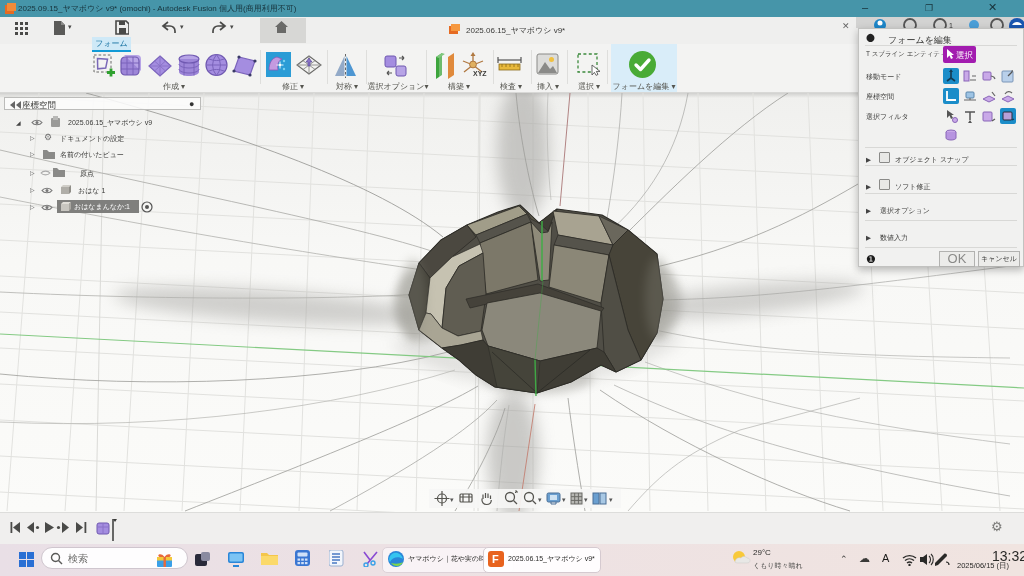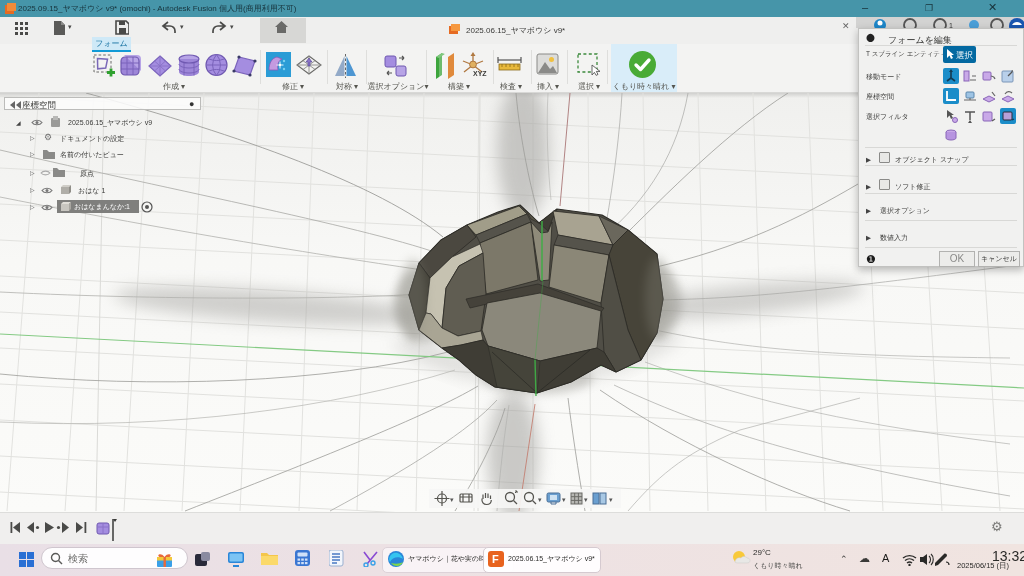--- a/index.html
+++ b/index.html
@@ -197,21 +197,21 @@
         <path d="M8 15l4.5 4.5L21 10" stroke="#fff" stroke-width="3.4" fill="none" stroke-linecap="round" stroke-linejoin="round"></path>
       </svg>
  <div class="glabel" style="left:174px">作成 ▾</div>
  <div class="glabel" style="left:293px">修正 ▾</div>
  <div class="glabel" style="left:347px">対称 ▾</div>
  <div class="glabel" style="left:398px">選択オプション▾</div>
  <div class="glabel" style="left:459px">構築 ▾</div>
  <div class="glabel" style="left:511px">検査 ▾</div>
  <div class="glabel" style="left:548px">挿入 ▾</div>
  <div class="glabel" style="left:589px">選択 ▾</div>
- <div class="glabel" style="left:644px">くもり時々晴れ ▾</div>
+ <div class="glabel" style="left:644px">フォームを編集 ▾</div>
  <div class="sep" style="left:260px"></div>
       <div class="sep" style="left:327px"></div>
       <div class="sep" style="left:366px"></div>
       <div class="sep" style="left:426px"></div>
       <div class="sep" style="left:493px"></div>
       <div class="sep" style="left:531px"></div>
       <div class="sep" style="left:567px"></div>
       <div class="sep" style="left:607px"></div>
 </div>
 
@@ -410,21 +410,21 @@
           <circle cx="6" cy="6" r="5" fill="none" stroke="#555" stroke-width="1.2"></circle>
           <circle cx="6" cy="6" r="2" fill="#555"></circle>
         </svg>
       </div>
 </div>
 
 <div class="abs" id="rpanel">
  <div class="rrow" style="top:4px"><span style="color:#222;font-size:8px">⬤</span><span style="position:absolute;left:22px;top:1px;font-size:9px;color:#3a3a38">フォームを編集</span></div>
  <div class="rsep" style="top:16px"></div>
  <div class="rrow" style="top:21px;font-size:6.5px">T スプライン エンティティ</div>
- <div class="abs" style="left:84px;top:17px;width:33px;height:17px;background:#0369a1;border-radius:2px">
+ <div class="abs" style="left:84px;top:17px;width:33px;height:17px;background:#a21caf;border-radius:2px">
         <svg style="position:absolute;left:3px;top:3px" width="9" height="11">
           <path d="M1 0v9l2.5-2.5L5 10l2-1-1.6-3H8z" fill="#fff"></path>
         </svg>
         <span style="position:absolute;left:13px;top:4px;font-size:8.5px;color:#fff">選択</span>
       </div>
  <div class="rrow" style="top:43px">移動モード</div>
  <div class="ribtn on" style="left:84px;top:39px"><svg width="16" height="16">
           <path d="M8 3v7M8 10l-4 3M8 10l4 3" stroke="#143a52" stroke-width="1.6" fill="none"></path>
           <path d="M8 1l2 3H6z" fill="#143a52"></path>
         </svg></div>
@@ -481,21 +481,21 @@
  <div class="rsep" style="top:118px"></div>
  <div class="rrow" style="top:123px"><span style="font-size:6.5px;color:#444">▶</span><span style="display:inline-block;width:9px;height:9px;border:1px solid #8a8a88;background:#e8e8e6;border-radius:1px;vertical-align:-1px;margin:0 5px 0 8px"></span>オブジェクト スナップ</div>
  <div class="rsep" style="top:136px"></div>
  <div class="rrow" style="top:150px"><span style="font-size:6.5px;color:#444">▶</span><span style="display:inline-block;width:9px;height:9px;border:1px solid #8a8a88;background:#e8e8e6;border-radius:1px;vertical-align:-1px;margin:0 5px 0 8px"></span>ソフト修正</div>
  <div class="rsep" style="top:164px"></div>
  <div class="rrow" style="top:177px"><span style="font-size:6.5px;color:#444">▶</span><span style="margin-left:9px">選択オプション</span></div>
  <div class="rsep" style="top:191px"></div>
  <div class="rrow" style="top:204px"><span style="font-size:6.5px;color:#444">▶</span><span style="margin-left:9px">数値入力</span></div>
  <div class="rsep" style="top:218px"></div>
  <div class="rrow" style="top:224px;font-size:11px;color:#1a1a1a">❶</div>
- <div class="abs" style="left:80px;top:222px;width:34px;height:14px;background:#ececea;border:1px solid #b2b2b0;font-size:10px;color:#8a8a88;text-align:center;line-height:13px">OK</div>
+ <div class="abs" style="left:80px;top:222px;width:34px;height:14px;background:#ececea;border:1px solid #b2b2b0;font-size:13px;color:#8a8a88;text-align:center;line-height:13px">OK</div>
  <div class="abs" style="left:119px;top:222px;width:40px;height:14px;background:#ececea;border:1px solid #b2b2b0;font-size:7px;color:#3a3a38;text-align:center;line-height:13px;white-space:nowrap;overflow:hidden">キャンセル</div>
 </div>
 
 <div class="abs" id="navbar">
  <svg width="168" height="19">
   <g stroke="#55544f" stroke-width="1.2" fill="none">
    <circle cx="13" cy="9.5" r="4.5"></circle>
           <path d="M13 2v15M5.5 9.5h15"></path>
   </g>
   <text x="21" y="13" font-size="7" fill="#555">▾</text>

